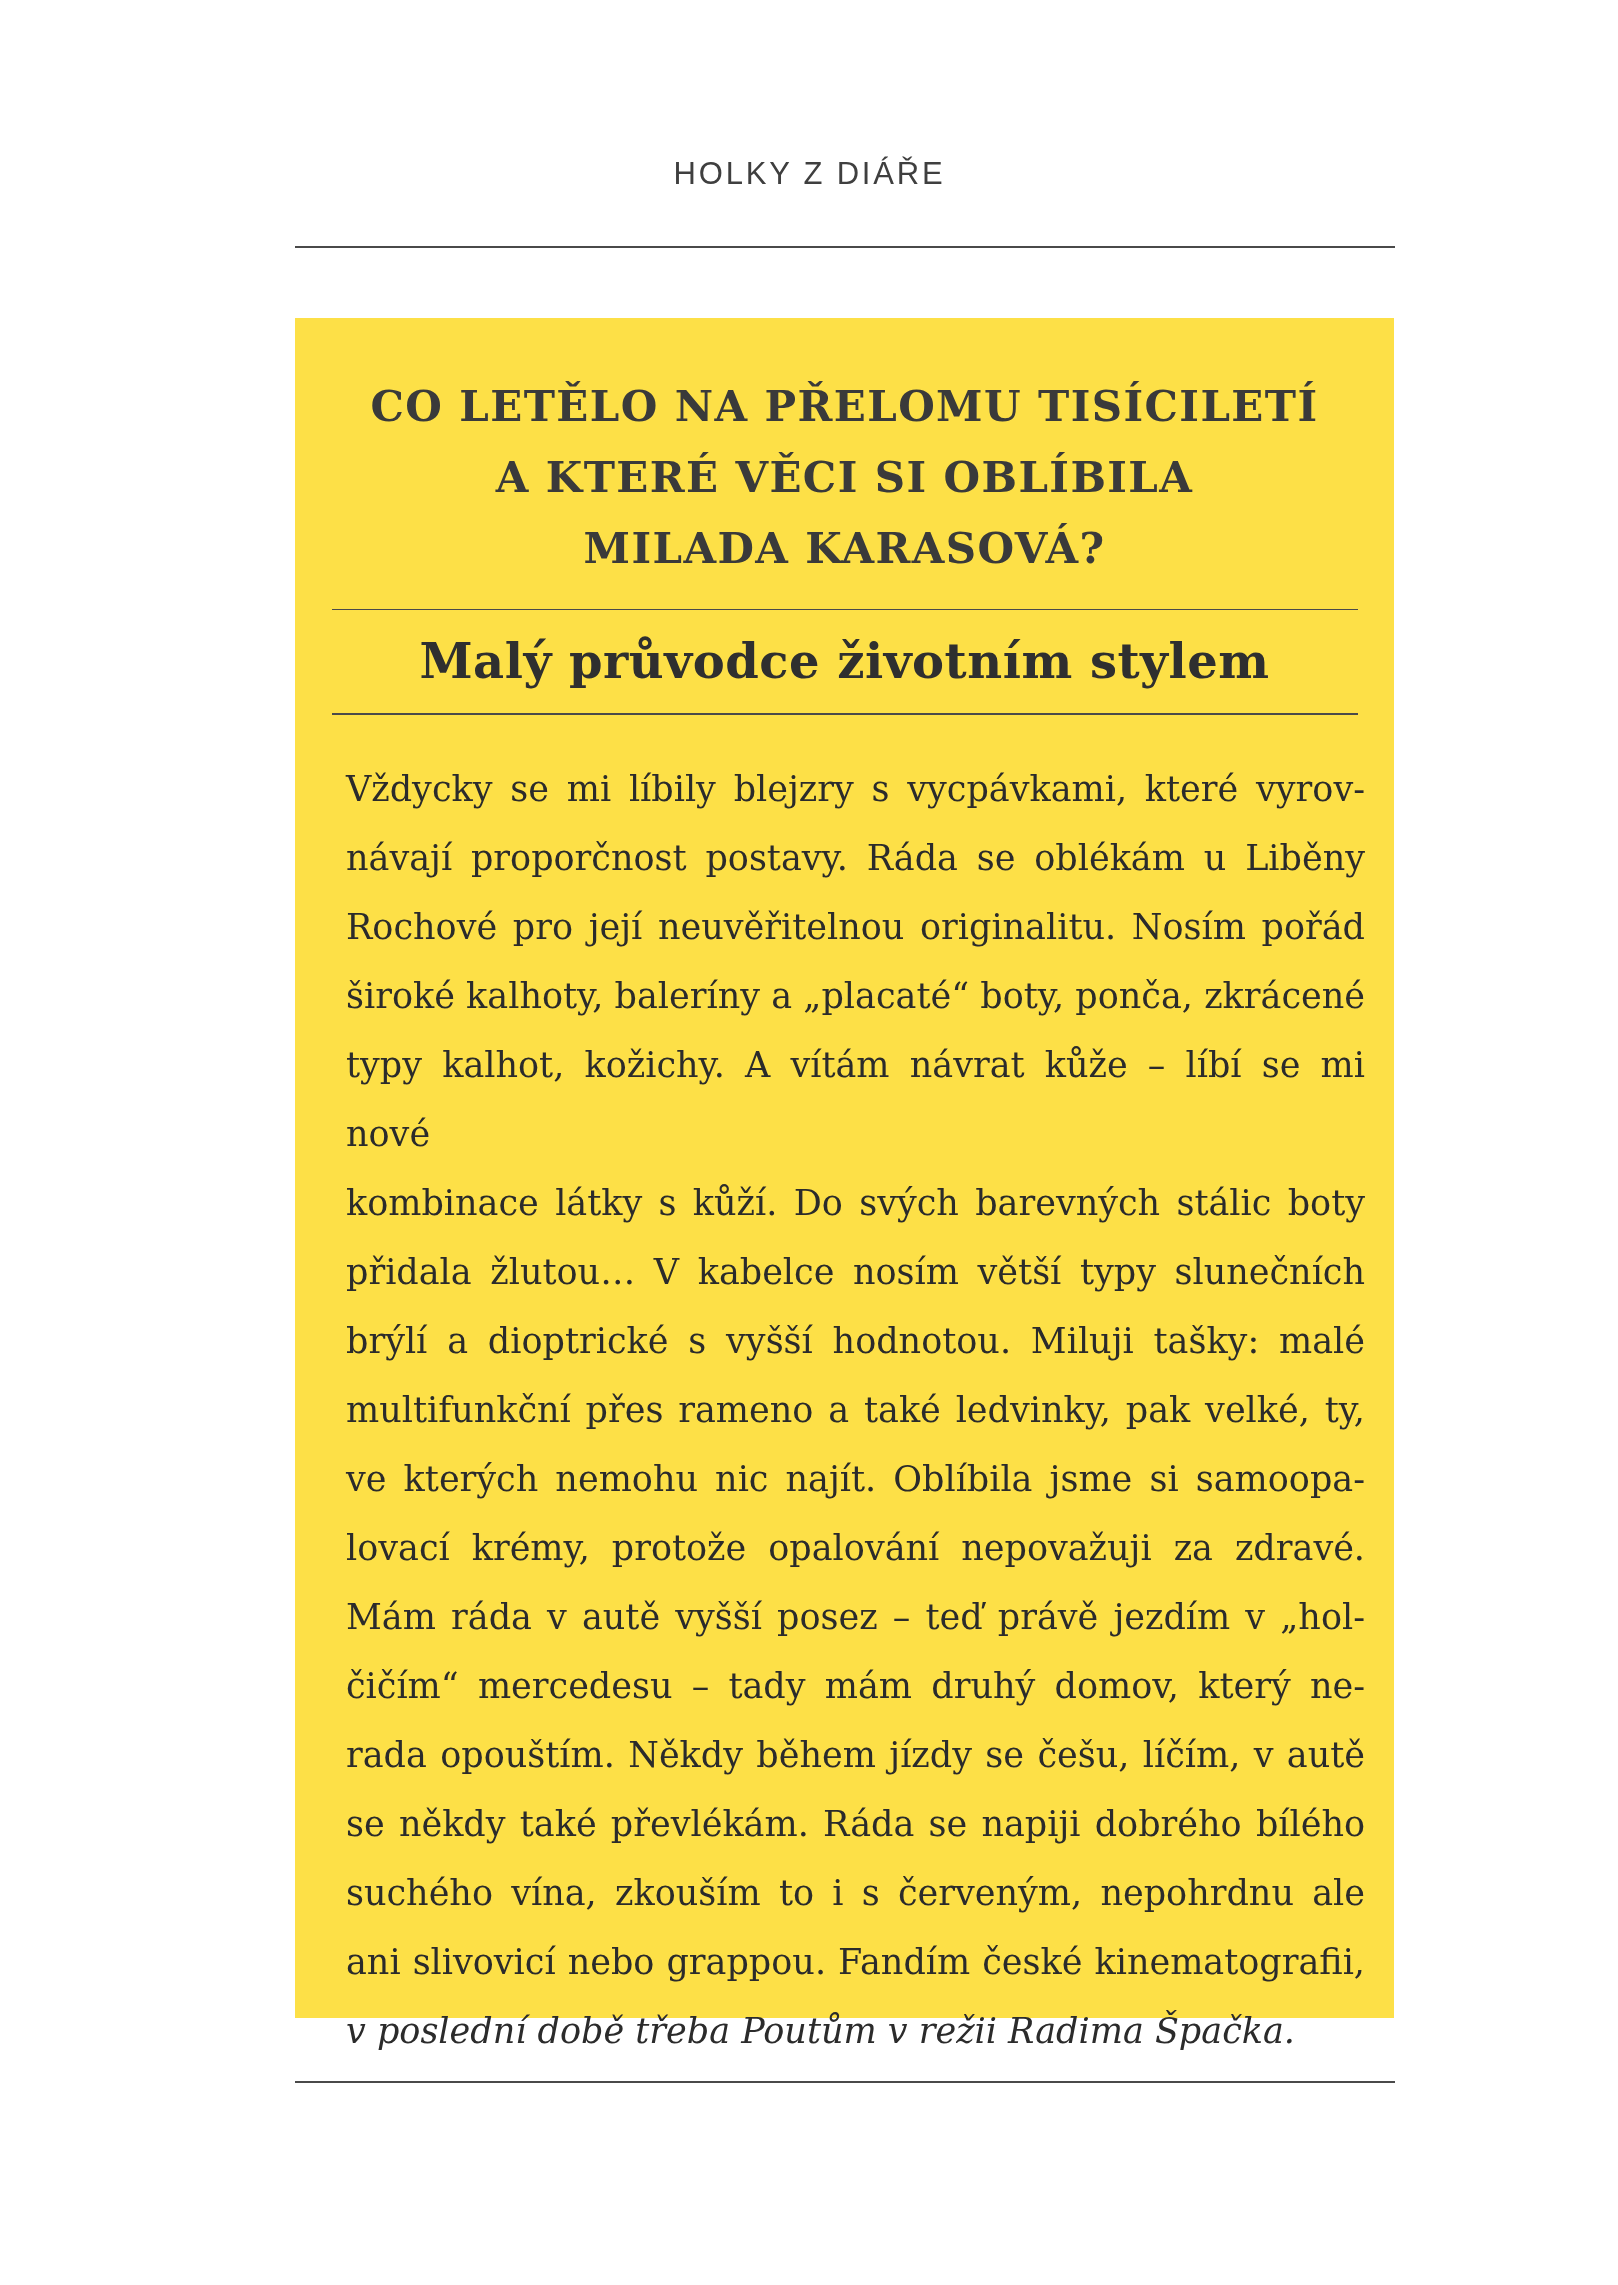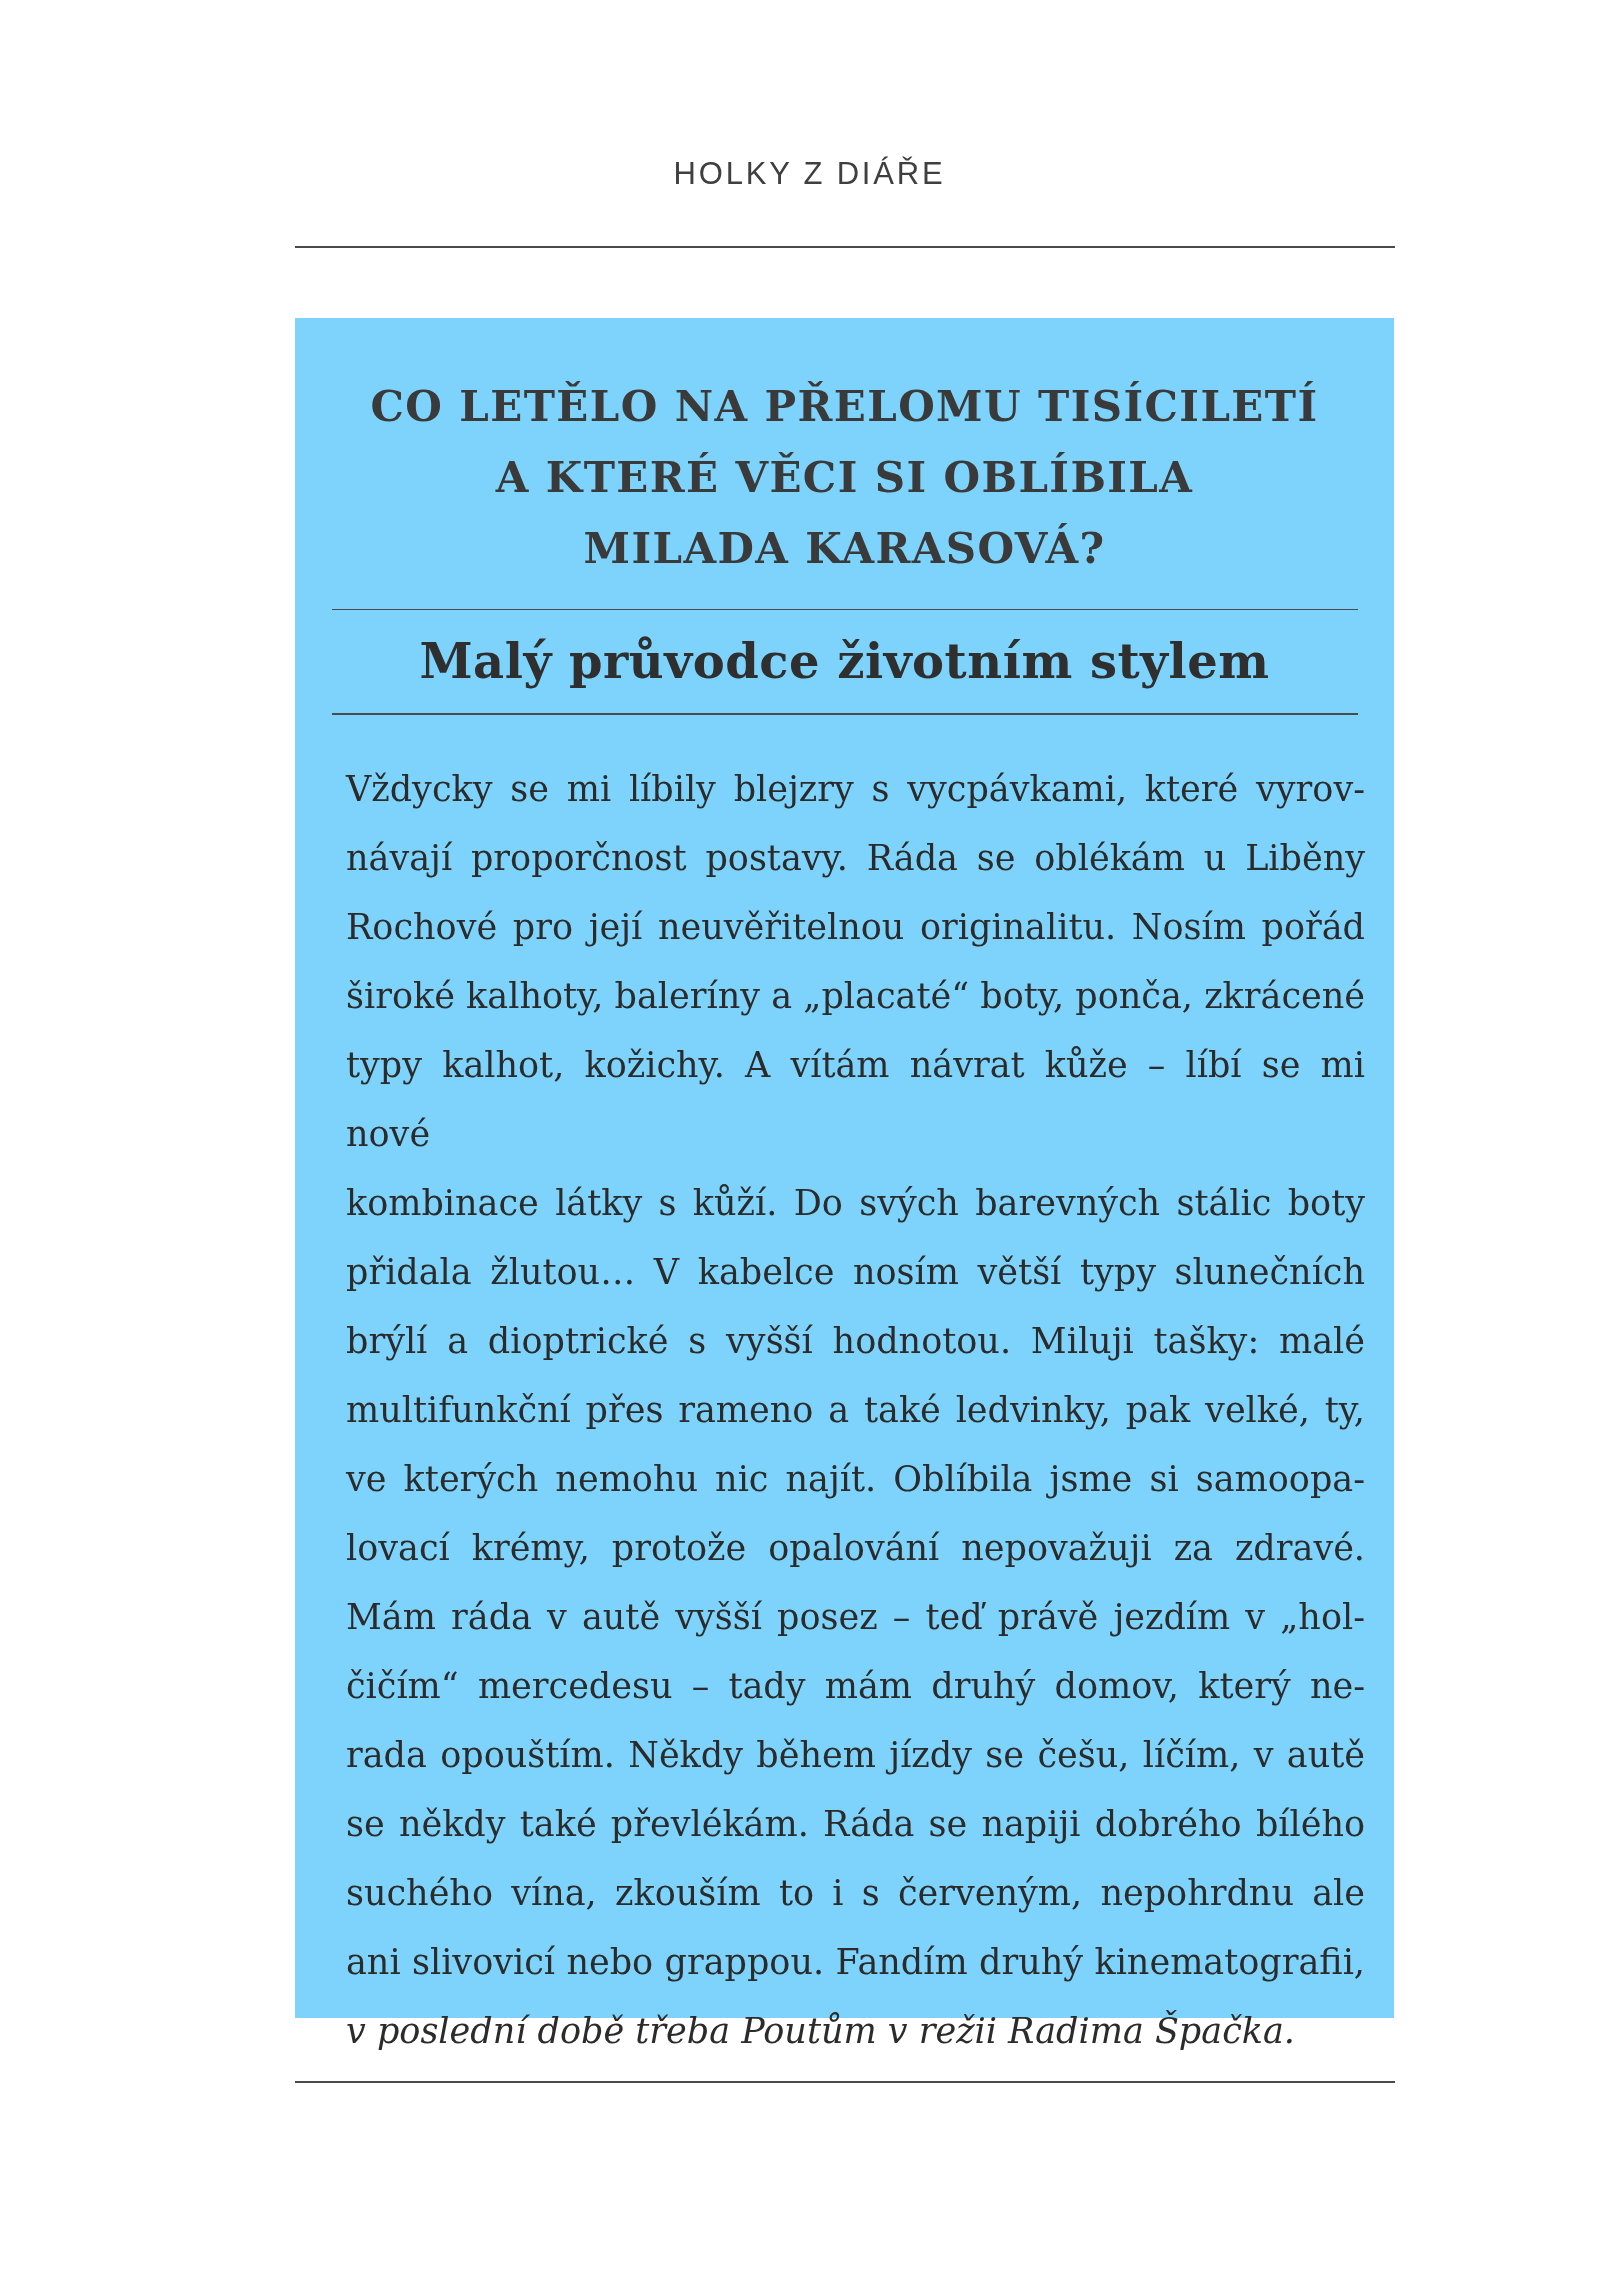--- a/index.html
+++ b/index.html
@@ -34,21 +34,21 @@
     background: #4a4a4a;
   }
   .rule-top { top: 246px; }
   .rule-bottom { top: 2081px; }
   .gray-panel {
     position: absolute;
     left: 295px;
     top: 318px;
     width: 1099px;
     height: 1700px;
-    background: #7dd3fc;
+    background: #fde047;
     box-sizing: border-box;
   }
   .article-title {
     margin: 0;
     padding-top: 53px;
     text-align: center;
     font-weight: bold;
     font-size: 42px;
     line-height: 71px;
     letter-spacing: 1.4px;
@@ -130,21 +130,21 @@
       <div class="body-line">přidala žlutou… V kabelce nosím větší typy slunečních</div>
       <div class="body-line">brýlí a dioptrické s vyšší hodnotou. Miluji tašky: malé</div>
       <div class="body-line">multifunkční přes rameno a také ledvinky, pak velké, ty,</div>
       <div class="body-line">ve kterých nemohu nic najít. Oblíbila jsme si samoopa-</div>
       <div class="body-line">lovací krémy, protože opalování nepovažuji za zdravé.</div>
       <div class="body-line">Mám ráda v autě vyšší posez – teď právě jezdím v „hol-</div>
       <div class="body-line">čičím“ mercedesu – tady mám druhý domov, který ne-</div>
       <div class="body-line">rada opouštím. Někdy během jízdy se češu, líčím, v autě</div>
       <div class="body-line">se někdy také převlékám. Ráda se napiji dobrého bílého</div>
       <div class="body-line">suchého vína, zkouším to i s červeným, nepohrdnu ale</div>
-      <div class="body-line">ani slivovicí nebo grappou. Fandím druhý kinematografii,</div>
+      <div class="body-line">ani slivovicí nebo grappou. Fandím české kinematografii,</div>
       <div class="body-line last-line">v poslední době třeba Poutům v režii Radima Špačka.</div>
     </div>
 
   </div>
 
   <div class="rule rule-bottom"></div>
 
   <div class="page-number">235</div>
 
 </div>

